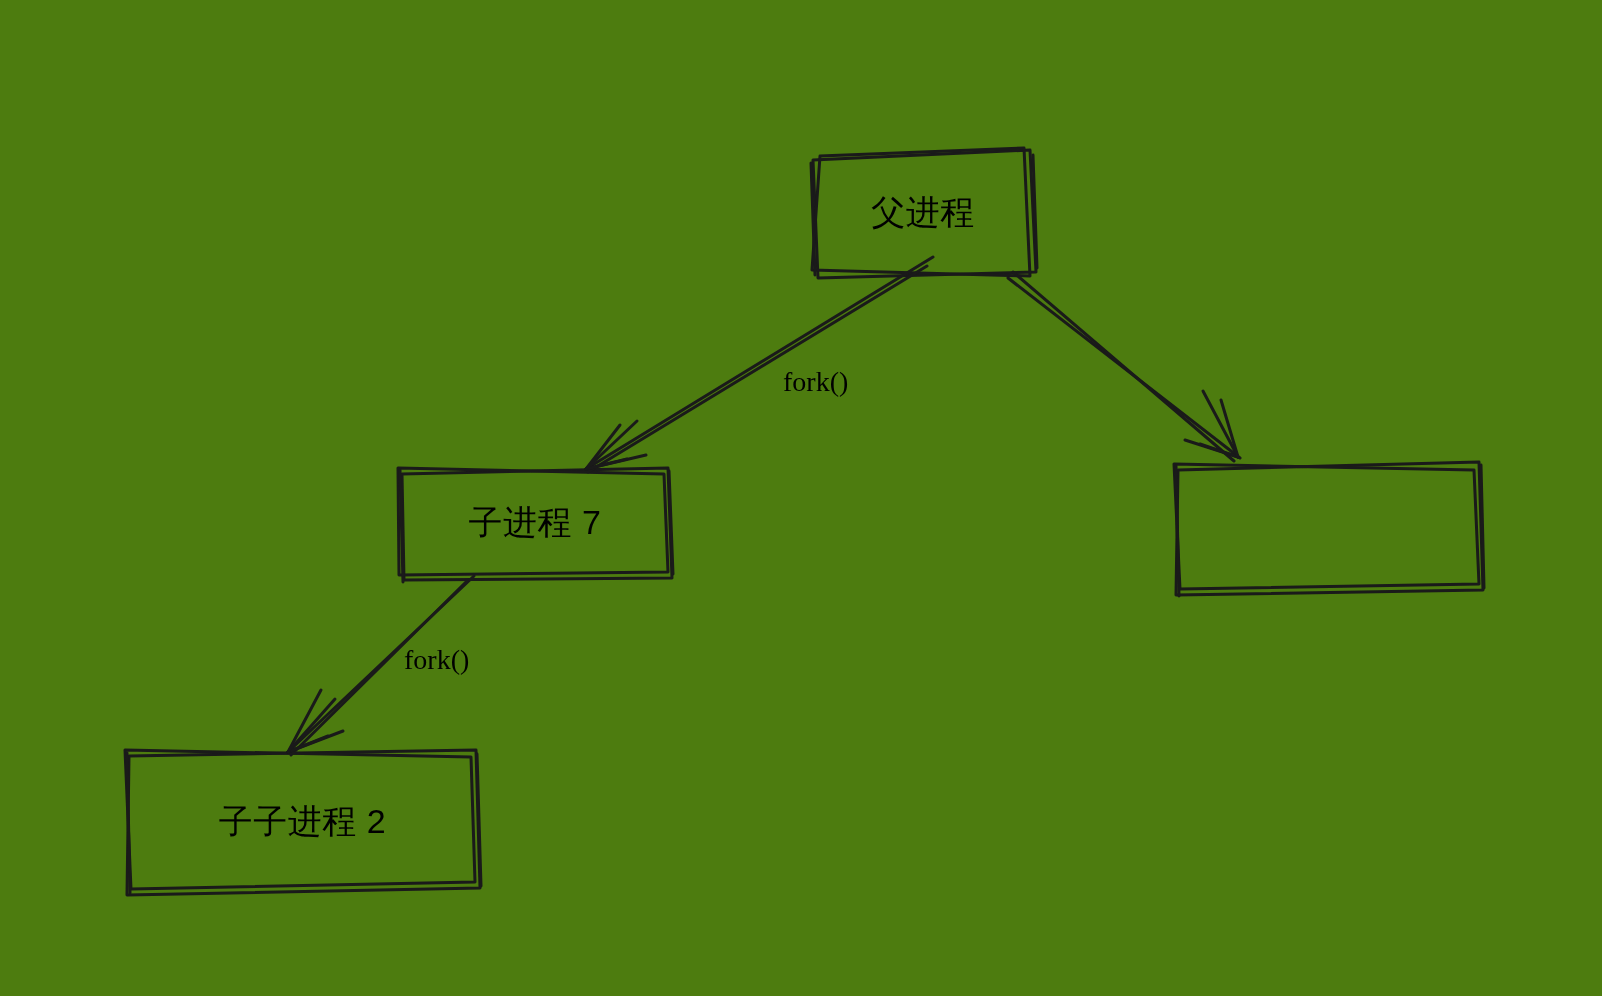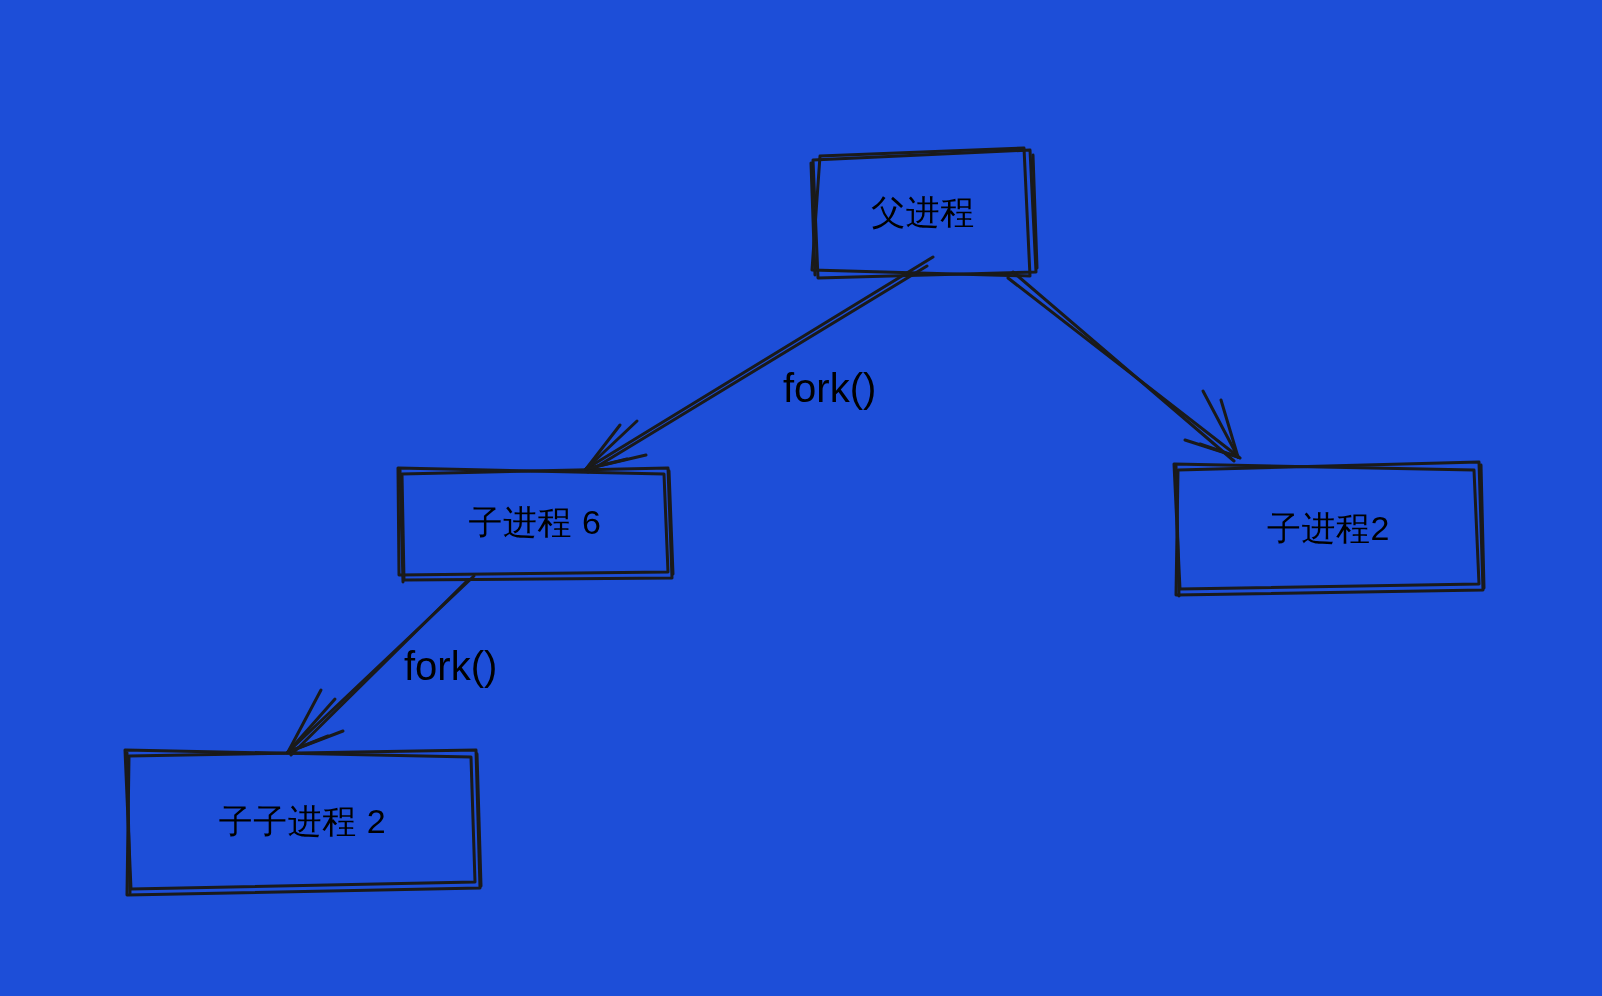--- a/index.html
+++ b/index.html
@@ -11,21 +11,21 @@
   body {
     width: 1602px;
     height: 996px;
     overflow: hidden;
     font-family: "Liberation Sans", sans-serif;
   }
   #canvas {
     position: relative;
     width: 1602px;
     height: 996px;
-    background: #1d4ed8;
+    background: #4d7c0f;
   }
   #sketch-layer {
     position: absolute;
     left: 0;
     top: 0;
     width: 1602px;
     height: 996px;
   }
   .node-label {
     position: absolute;
@@ -36,22 +36,22 @@
     font-family: "Liberation Sans", sans-serif;
     font-size: 34px;
     font-weight: 400;
     letter-spacing: 0.5px;
     white-space: pre;
     user-select: none;
   }
   .edge-label {
     position: absolute;
     color: #000000;
-    font-family: Liberation Sans, sans-serif;
-    font-size: 40px;
+    font-family: Liberation Serif, serif;
+    font-size: 28px;
     font-weight: 400;
     white-space: pre;
     user-select: none;
   }
 </style>
 </head>
 <body>
 
 <div id="canvas">
 
@@ -114,23 +114,22 @@
         <path d="M 288 752 L 343 731"></path>
         <path d="M 288 752 L 328 736"></path>
         <path d="M 288 752 L 321 690"></path>
         <path d="M 288 752 L 335 699"></path>
       </g>
     </g>
   </svg>
 
   <div class="node-label" style="left:810px; top:148px; width:226px; height:130px;">父进程</div>
 
-  <div class="node-label" style="left:398px; top:466px; width:274px; height:114px;">子进程 6</div>
+  <div class="node-label" style="left:398px; top:466px; width:274px; height:114px;">子进程 7</div>
 
-  <div class="node-label" style="left:1174px; top:462px; width:309px; height:133px;">子进程2</div>
 
   <div class="node-label" style="left:125px; top:748px; width:355px; height:147px;">子子进程 2</div>
 
   <div class="edge-label" style="left:783px; top:366px;">fork()</div>
 
   <div class="edge-label" style="left:404px; top:644px;">fork()</div>
 
 </div>
 
 </body></html>

